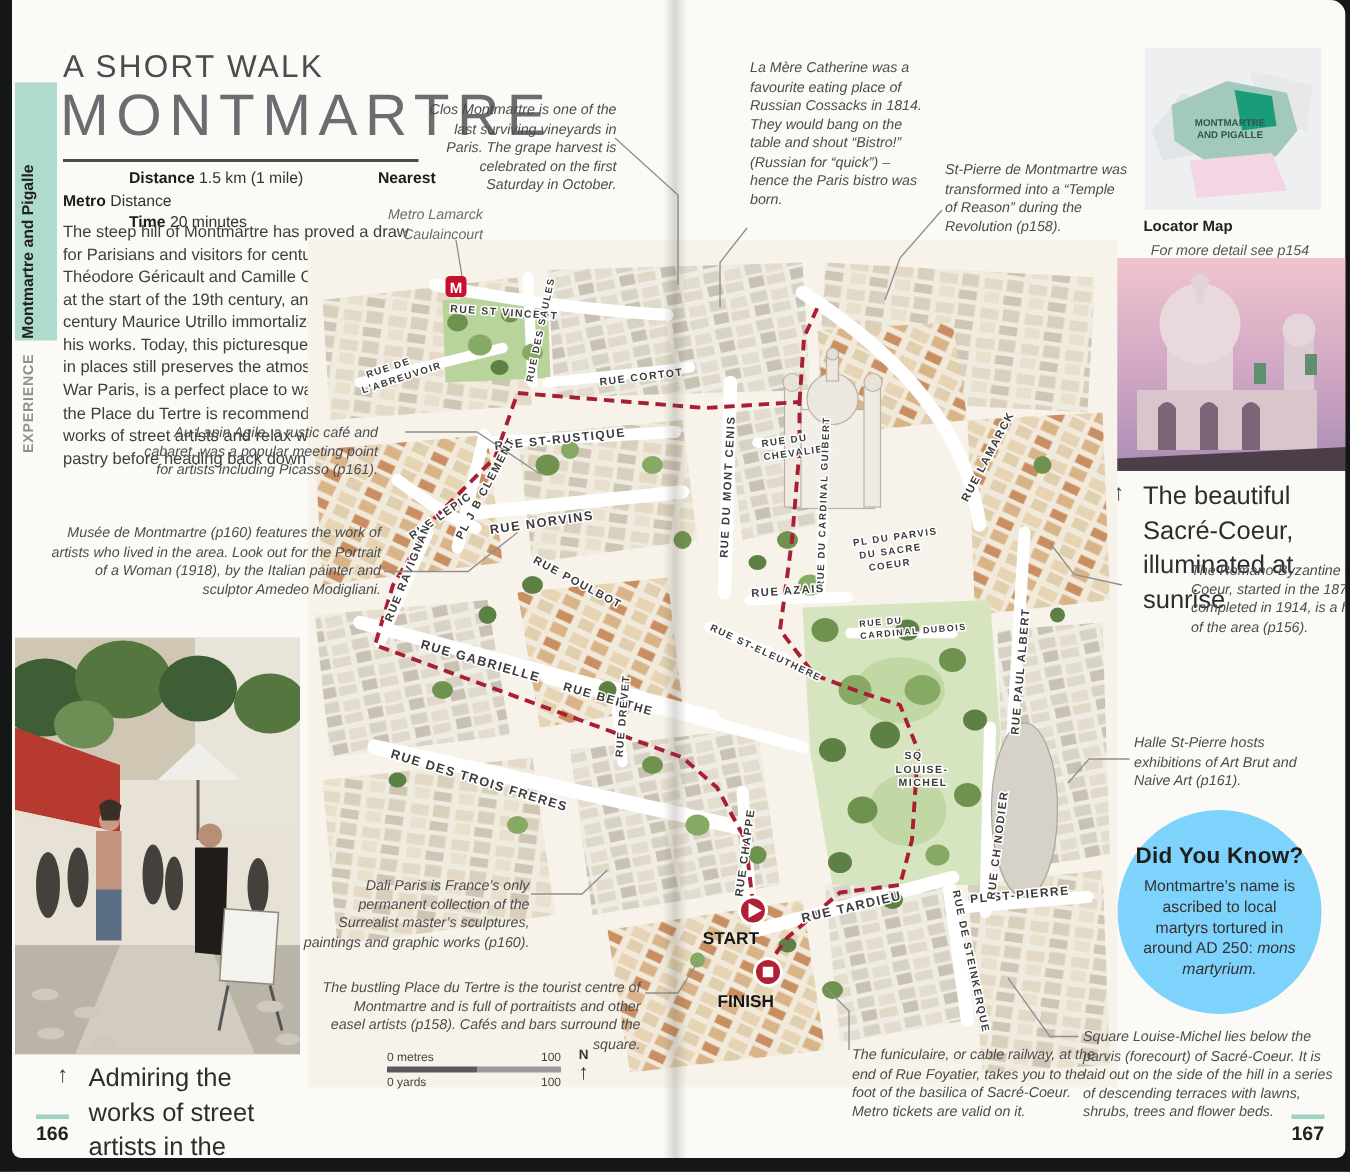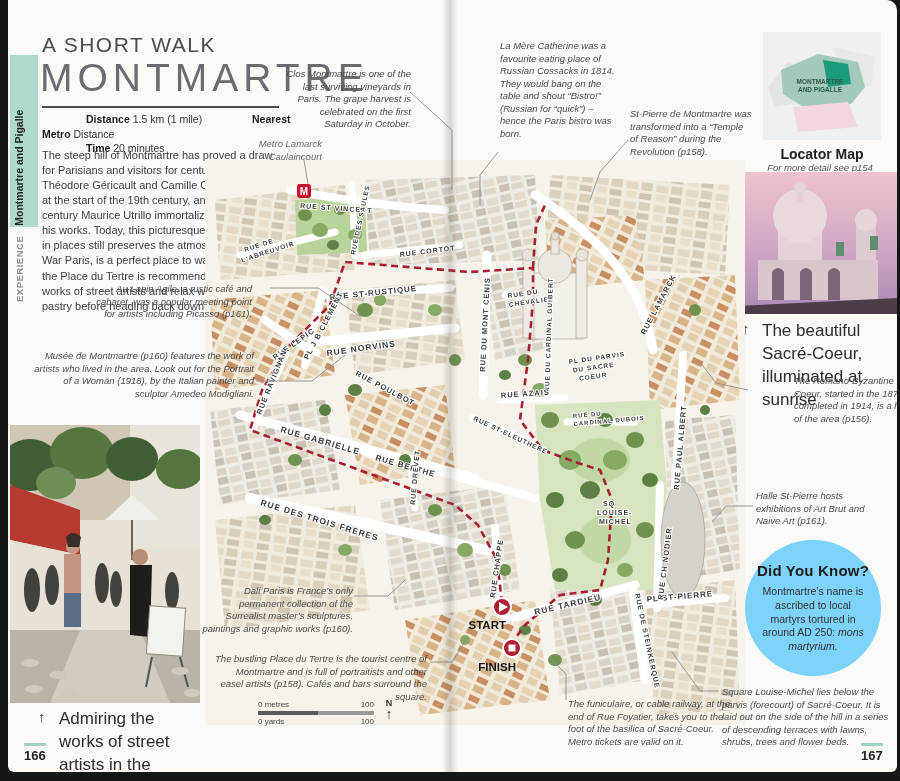--- a/index.html
+++ b/index.html
@@ -20,21 +20,21 @@
   .ann{font-style:italic;font-size:9.5px;line-height:1.32;color:#4c4c4c;z-index:6;}
   .ar{text-align:right;} .al{text-align:left;}
   
   .side-teal{left:10px;top:55px;width:28px;height:172px;background:#aedbcd;}
   .side-text{left:13px;top:302px;width:260px;transform:rotate(-90deg);transform-origin:0 0;
              white-space:nowrap;font-size:10.5px;}
   .side-text .sec{color:#8f8f8f;font-weight:700;letter-spacing:.5px;font-size:9.5px;margin-right:10px;}
   .side-text .chap{color:#222;font-weight:700;}
   
   .locator-box{left:763px;top:32px;width:118px;height:108px;}
-  .locator-cap{left:747px;top:146px;width:150px;text-align:center;font-weight:700;font-size:14px;color:#222;}
+  .locator-cap{left:717px;top:146px;width:150px;text-align:center;font-weight:700;font-size:10px;color:#222;}
   .locator-sub{left:745px;top:162px;width:150px;text-align:center;font-style:italic;font-size:9.5px;color:#555;}
   
   .cap{font-size:17px;line-height:1.35;color:#2d2d2d;}
   .uparrow{font-size:15px;color:#444;}
   
   .dyk{left:745px;top:540px;width:136px;height:136px;border-radius:50%;background:#7dd3fc;z-index:6;
        display:flex;flex-direction:column;align-items:center;justify-content:center;text-align:center;}
   .dyk h3{margin:0 0 6px 0;font-size:15px;font-weight:800;color:#201d1b;letter-spacing:.2px;}
   .dyk p{margin:0;width:112px;font-size:10.5px;line-height:1.3;color:#35302e;}
   .dyk em{font-style:italic;}

